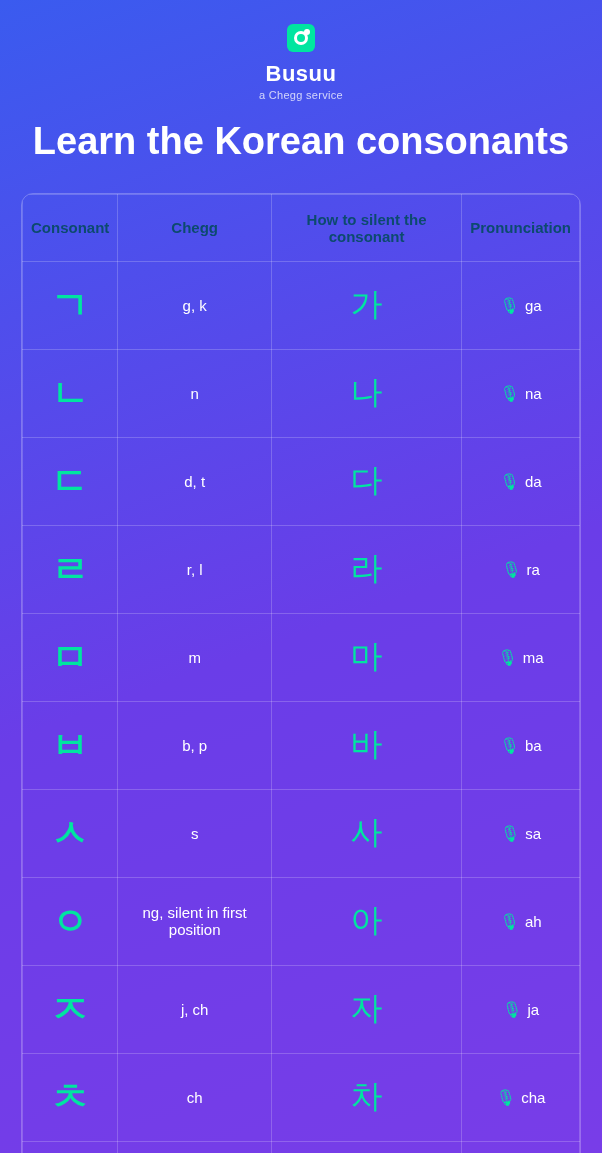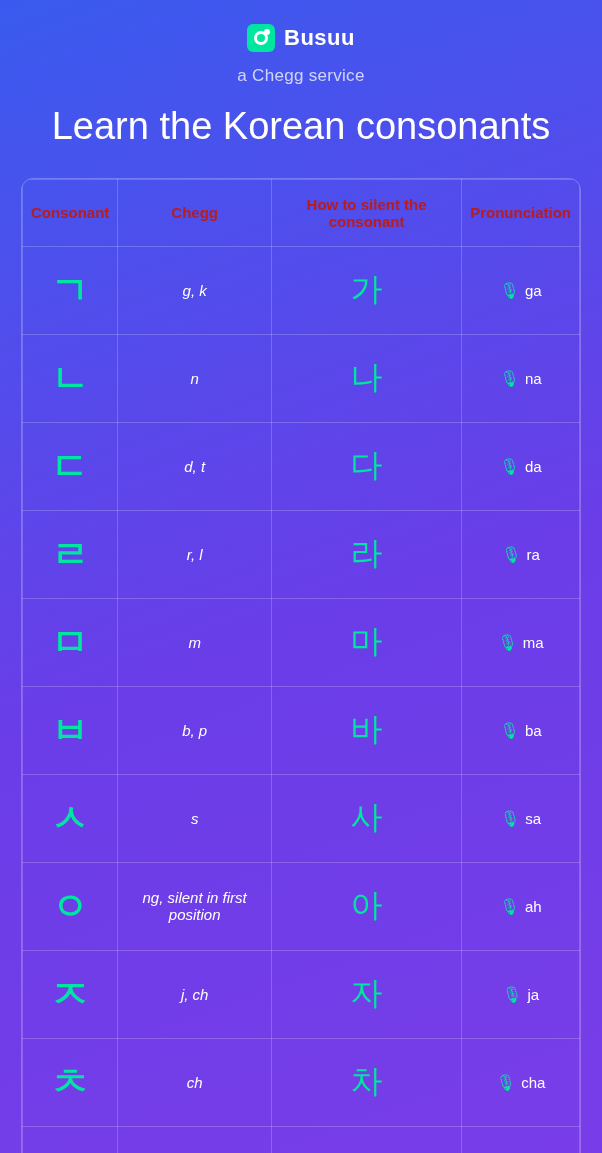--- a/index.html
+++ b/index.html
@@ -19,45 +19,46 @@
       display: flex;
       flex-direction: column;
       align-items: center;
       margin-bottom: 18px;
     }
 
     .logo-row {
       display: flex;
       align-items: center;
       gap: 9px;
+      flex-direction: column;
     }
 
     .logo-icon {
       width: 28px;
       height: 28px;
     }
 
     .logo-text {
       color: white;
       font-size: 22px;
       font-weight: bold;
       letter-spacing: 0.5px;
     }
 
     .logo-sub {
       color: rgba(255,255,255,0.75);
-      font-size: 17px;
-      margin-top: 14px;
+      font-size: 11px;
+      margin-top: 2px;
       letter-spacing: 0.3px;
     }
 
     .page-title {
       color: white;
       font-size: 38px;
-      font-weight: normal;
+      font-weight: bold;
       text-align: right;
       line-height: 1.2;
       margin-bottom: 28px;
       padding: 0 20px;
     }
 
     .table-wrapper {
       width: 560px;
       border-radius: 12px;
       overflow: hidden;
@@ -68,21 +69,21 @@
       width: 100%;
       border-collapse: collapse;
     }
 
     thead tr {
       background: transparent;
     }
 
     thead th {
       padding: 16px 8px;
-      color: #b91c1c;
+      color: #0c4a6e;
       font-size: 15px;
       font-weight: bold;
       text-align: center;
       border: 1px solid rgba(255,255,255,0.2);
     }
 
     tbody tr {
       border-bottom: 1px solid rgba(255,255,255,0.2);
     }
 
@@ -96,21 +97,20 @@
 
     .consonant-cell {
       font-size: 38px;
       color: #00e5a0;
       font-weight: bold;
     }
 
     .sound-cell {
       font-size: 15px;
       color: white;
-      font-style: italic;
     }
 
     .write-cell {
       font-size: 32px;
       color: #00e5a0;
     }
 
     .pronunciation-cell {
       font-size: 15px;
       color: white;

